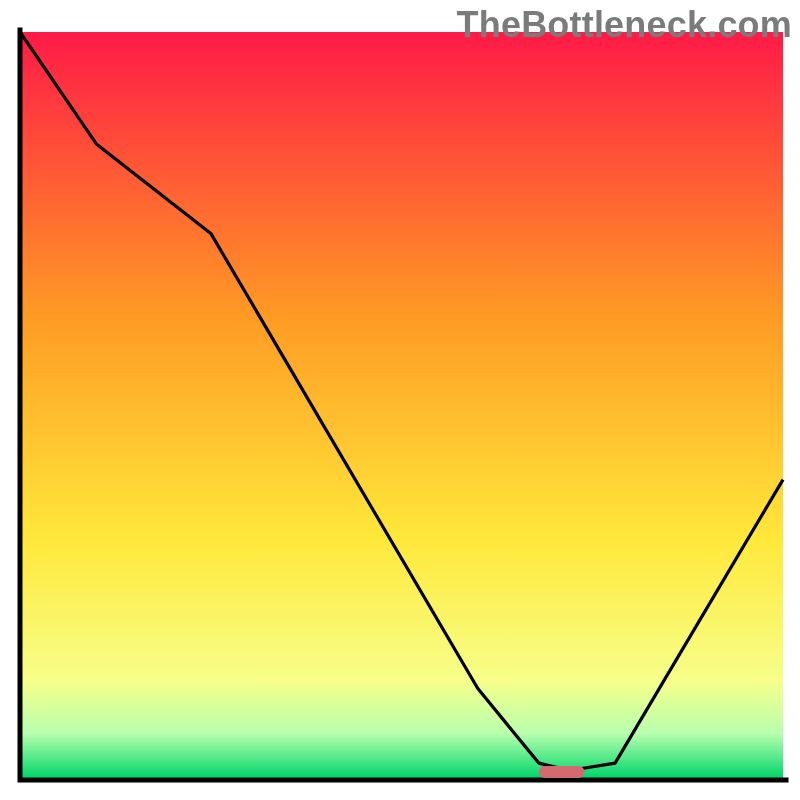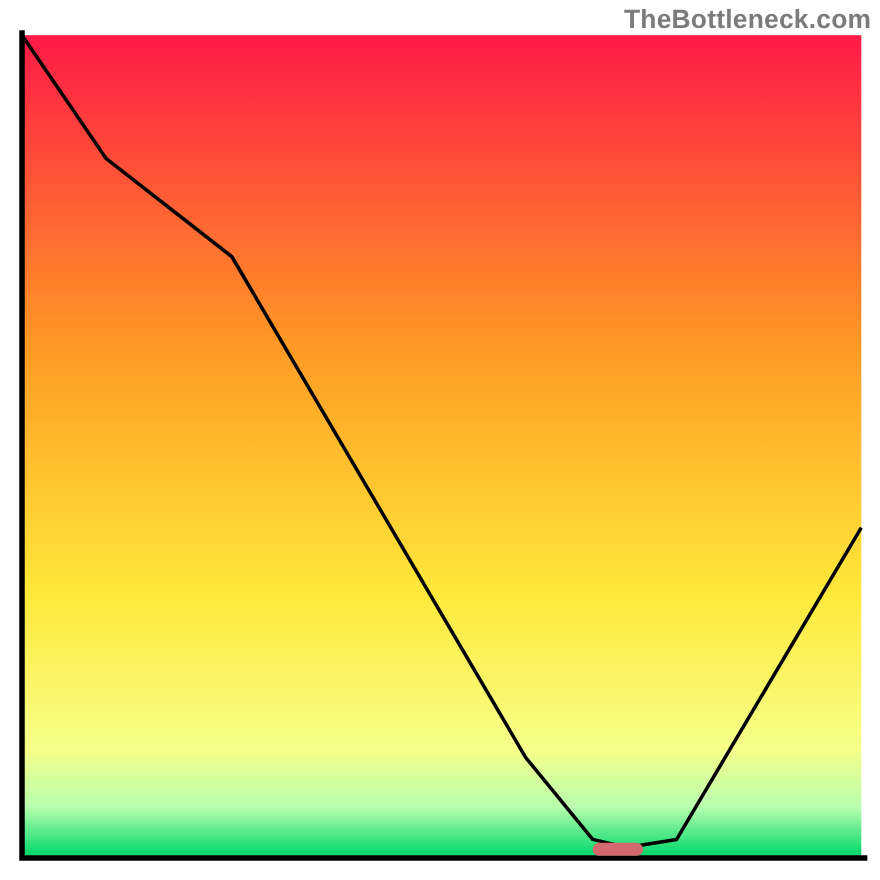--- a/index.html
+++ b/index.html
@@ -13,21 +13,21 @@
   }
   .wrap {
     position: relative;
     width: 800px;
     height: 800px;
   }
   .watermark {
     position: absolute;
     top: 4px;
     right: 8px;
-    font-size: 24px;
+    font-size: 36px;
     font-weight: 600;
     color: #7b7b7b;
     letter-spacing: 0.2px;
     z-index: 5;
   }
   svg {
     display: block;
   }
 </style>
 </head>

